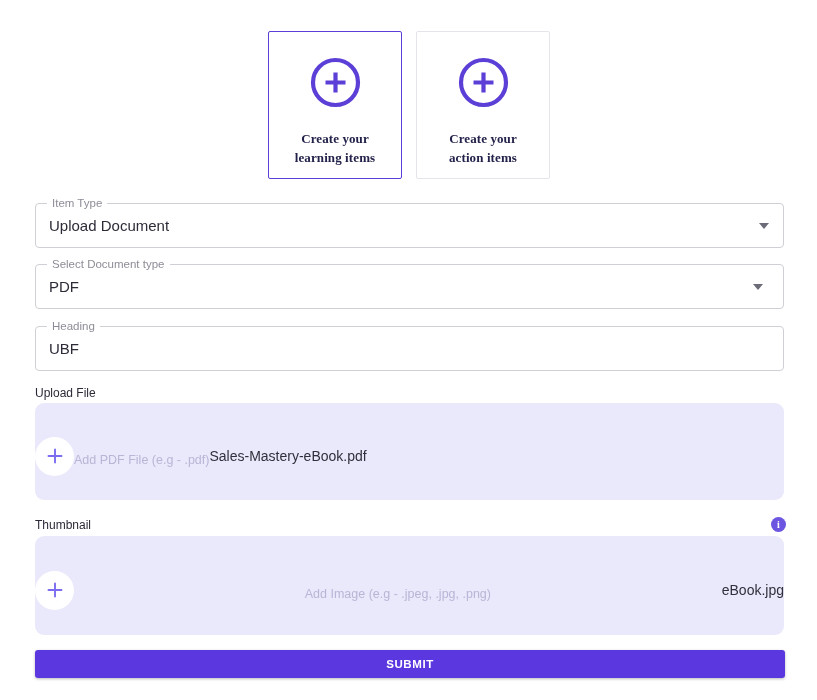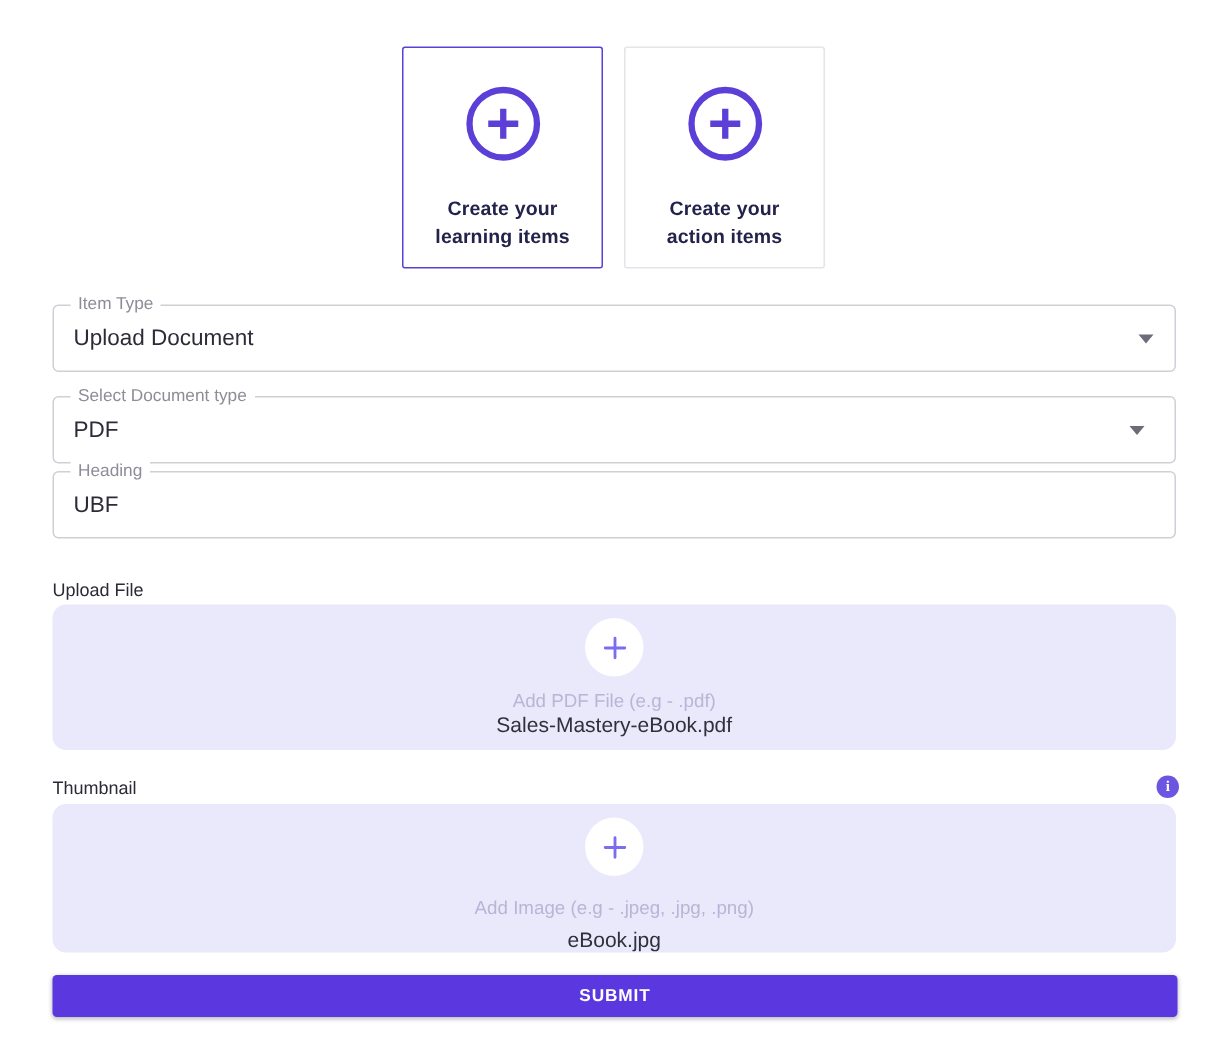--- a/index.html
+++ b/index.html
@@ -27,20 +27,21 @@
     height: 148px;
     background: #ffffff;
     border: 1.5px solid #e4e4ea;
     border-radius: 2px;
     display: flex;
     flex-direction: column;
     align-items: center;
     justify-content: flex-start;
     cursor: pointer;
     padding-top: 24px;
+    font-family: Liberation Serif, serif;
   }
   .card.selected { border: 1.5px solid #5b3fd6; }
   .card-icon { width: 53px; height: 53px; display: block; }
   .card-label {
     margin-top: 20px;
     font-size: 13px;
     font-weight: bold;
     line-height: 19px;
     color: #23224a;
     text-align: center;
@@ -85,21 +86,21 @@
     top: 50%;
     transform: translateY(-50%);
     width: 0; height: 0;
     border-left: 5px solid transparent;
     border-right: 5px solid transparent;
     border-top: 6px solid #6c6c78;
     cursor: pointer;
   }
   #field-item-type  { top: 203px; }
   #field-doc-type   { top: 264px; }
-  #field-heading    { top: 314px; }
+  #field-heading    { top: 326px; }
   #field-doc-type .field-arrow { right: 20px; }
 
   
   .section-label {
     position: absolute;
     left: 35px;
     font-size: 12px;
     color: #2b2b38;
     line-height: 18px;
   }
@@ -125,21 +126,21 @@
   }
 
   
   .dropzone {
     position: absolute;
     left: 35px;
     width: 749px;
     background: #eae8fb;
     border-radius: 9px;
     display: flex;
-    flex-direction: column;
+    flex-direction: row;
     align-items: center;
     cursor: pointer;
   }
   #dropzone-file      { top: 403px; height: 97px; padding-top: 9px; }
   #dropzone-thumbnail { top: 536px; height: 99px; padding-top: 9px; justify-content: space-between; }
 
   .dz-plus {
     width: 39px; height: 39px;
     border-radius: 50%;
     background: #ffffff;

